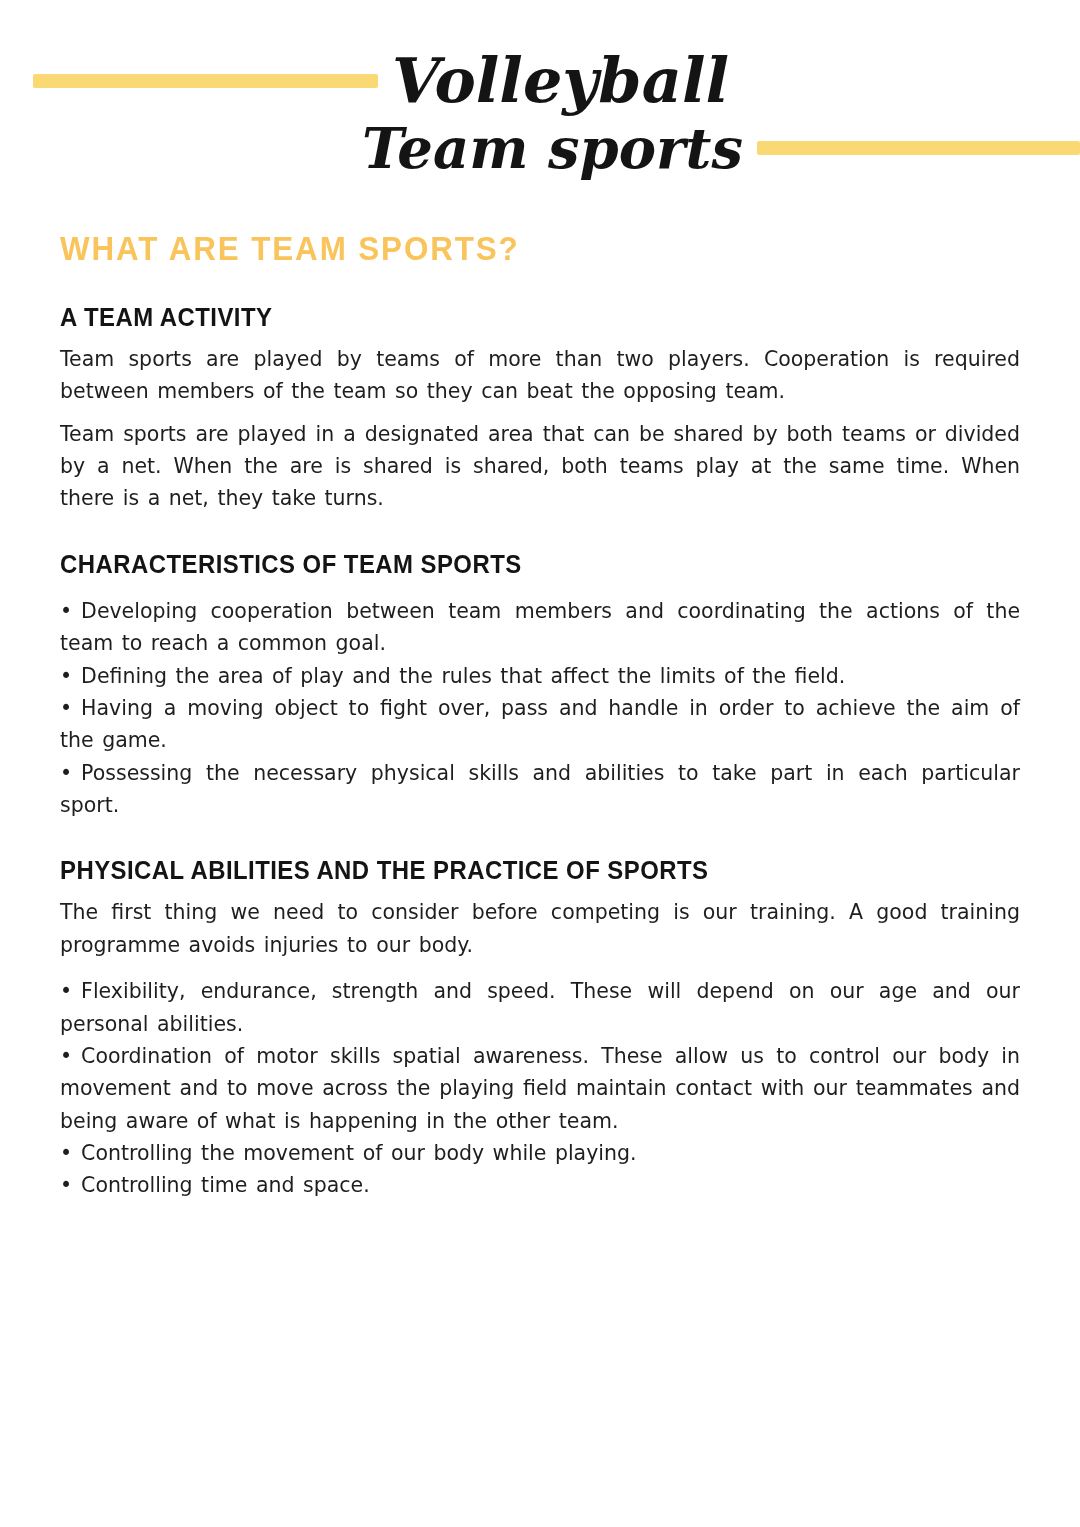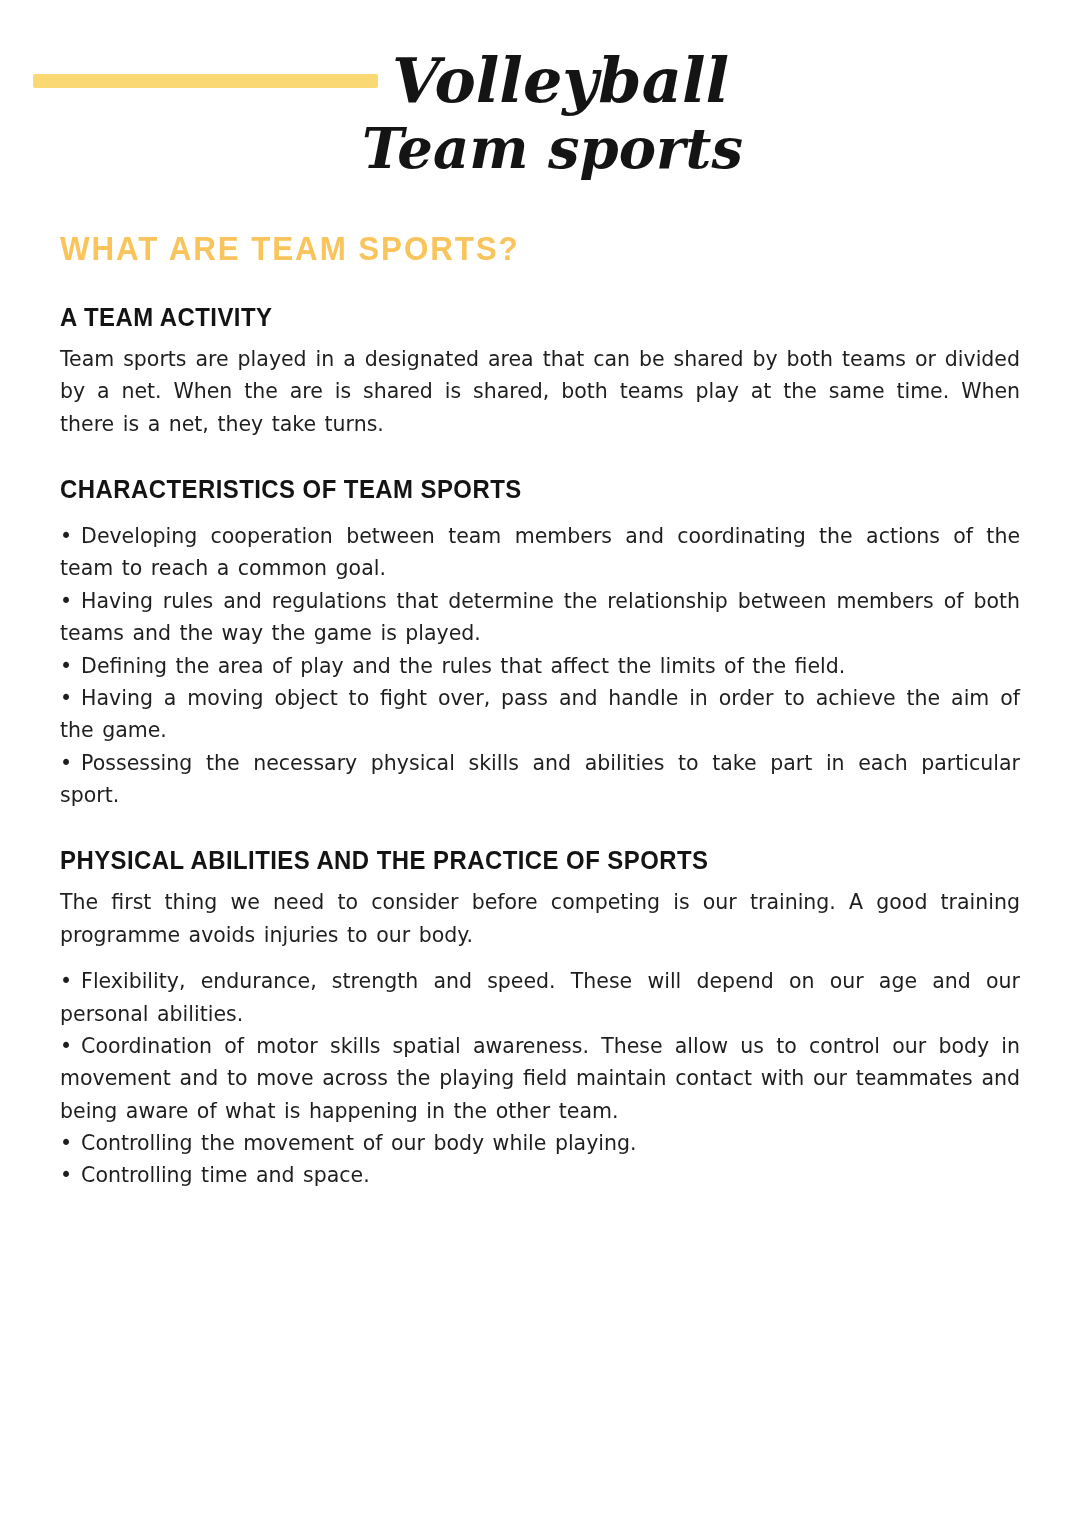--- a/index.html
+++ b/index.html
@@ -55,21 +55,21 @@
   .title-main {
     font-size: 62px;
     padding: 0 6px 0 14px;
   }
 
   .title-sub {
     font-size: 56px;
     padding: 0 14px 0 6px;
   }
 
-  .subtitle-row { margin-top: 6px; flex-direction: column; }
+  .subtitle-row { margin-top: 6px; }
 
   
   .content {
     padding: 0 60px;
   }
 
   .main-heading {
     margin-top: 52px;
     font-family: "Liberation Sans", sans-serif;
     font-weight: 700;
@@ -94,21 +94,21 @@
     transform-origin: left center;
     display: inline-block;
     white-space: nowrap;
     margin-bottom: 10px;
   }
 
   .para {
     font-size: 20.5px;
     line-height: 1.58;
     text-align: justify;
-    margin-top: 0;
+    margin-top: 10px;
     word-spacing: 2px;
   }
 
   .para:first-of-type { margin-top: 0; }
 
   .bullets { margin-top: 5px; }
 
   .bullet-item {
     font-size: 20.5px;
     line-height: 1.58;
@@ -140,29 +140,29 @@
     </div>
   </div>
 
   <div class="content">
 
     <div class="main-heading">WHAT ARE TEAM SPORTS?</div>
 
     
     <div class="section">
       <div class="section-heading">A TEAM ACTIVITY</div>
+      <p class="para">Team sports are played by teams of more than two players. Cooperation is required between members of the team so they can beat the opposing team.</p>
       <p class="para">Team sports are played in a designated area that can be shared by both teams or divided by a net. When the are is shared is shared, both teams play at the same time. When there is a net, they take turns.</p>
     </div>
 
     
     <div class="section">
       <div class="section-heading">CHARACTERISTICS OF TEAM SPORTS</div>
       <div class="bullets">
         <p class="bullet-item"><span class="bullet-glyph">•</span><span>Developing cooperation between team members and coordinating the actions of the team to reach a common goal.</span></p>
-        <p class="bullet-item"><span class="bullet-glyph">•</span><span>Having rules and regulations that determine the relationship between members of both teams and the way the game is played.</span></p>
         <p class="bullet-item"><span class="bullet-glyph">•</span><span>Defining the area of play and the rules that affect the limits of the field.</span></p>
         <p class="bullet-item"><span class="bullet-glyph">•</span><span>Having a moving object to fight over, pass and handle in order to achieve the aim of the game.</span></p>
         <p class="bullet-item"><span class="bullet-glyph">•</span><span>Possessing the necessary physical skills and abilities to take part in each particular sport.</span></p>
       </div>
     </div>
 
     
     <div class="section">
       <div class="section-heading">PHYSICAL ABILITIES AND THE PRACTICE OF SPORTS</div>
       <p class="para">The first thing we need to consider before competing is our training. A good training programme avoids injuries to our body.</p>

